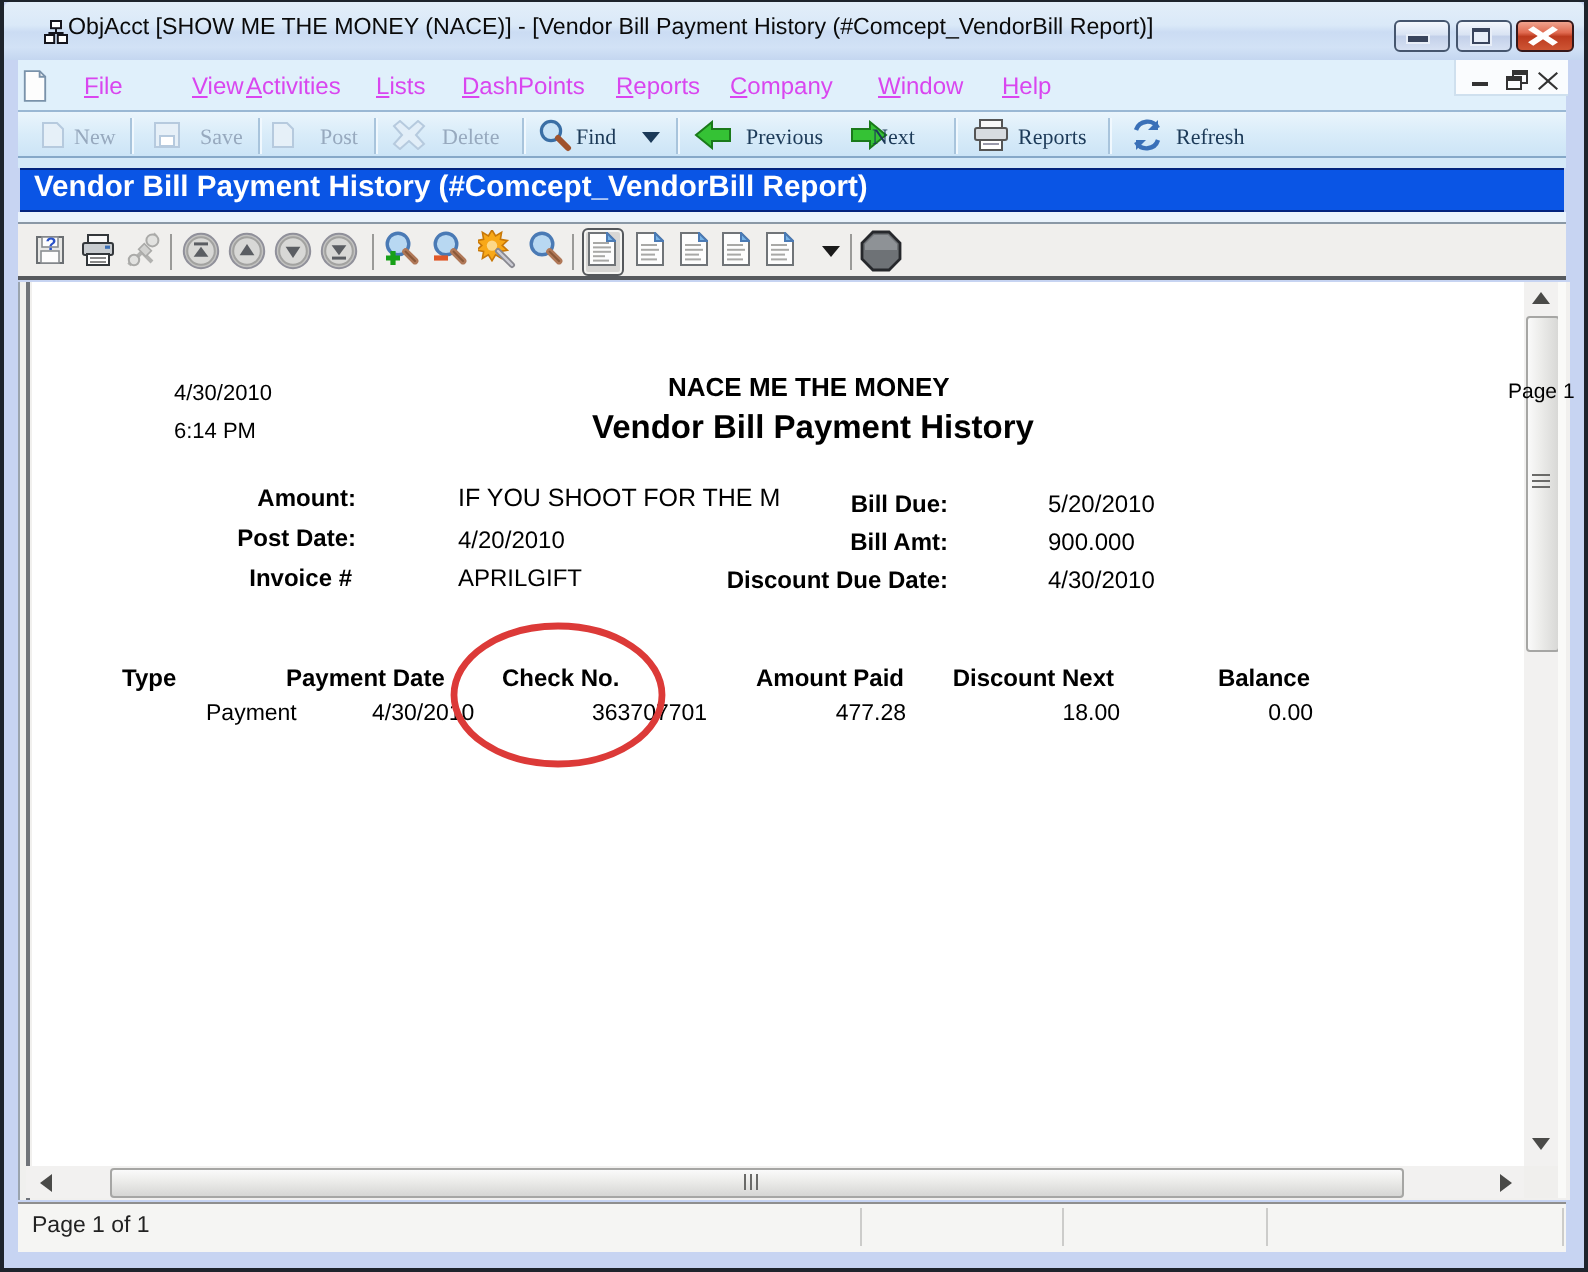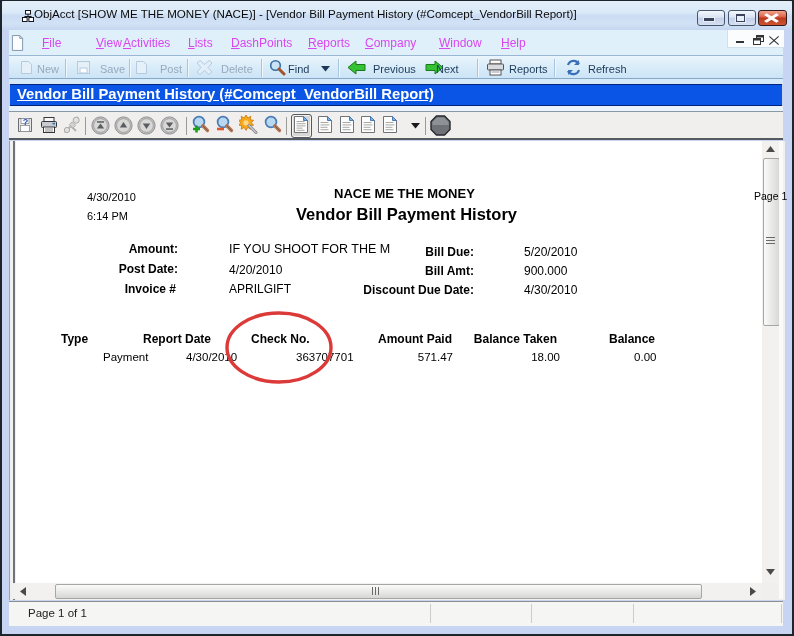--- a/index.html
+++ b/index.html
@@ -20,47 +20,47 @@
   
   #menubar{left:9px;top:30px;width:774px;height:25px;background:#E0F0FB;border-bottom:1px solid #9AB8D4;}
   .menuitem{top:35.5px;font-size:12px;color:#d946ef;}
   .menuitem u{text-decoration:underline;}
   #mdibtns{left:727px;top:30px;width:56px;height:17px;background:#FAFCFE;border-left:1px solid #CFE0EE;border-bottom:1px solid #CFE0EE;}
   
   #toolbar{left:9px;top:56px;width:774px;height:22px;
     background:linear-gradient(180deg,#EAF5FC 0%,#D9ECF9 50%,#CCE4F6 100%);
     border-bottom:1px solid #86A8C8;}
   #toolbar2{left:9px;top:79px;width:774px;height:5px;background:#D5E9F8;}
-  .tbtext{top:62.5px;font-size:11px;color:#97A9BE;}
+  .tbtext{top:62.5px;font-size:11px;color:#97A9BE;font-family:Liberation Serif, serif;}
   .tbtext.en{color:#1C3A58;}
   .tbsep{top:59px;width:1px;height:18px;background:#A8C4DC;border-right:1px solid #F0F8FE;}
   
   #bluebar{left:10px;top:84px;width:772px;height:20px;background:#0A55E5;
     border-top:1px solid #03247E;border-bottom:1px solid #03247E;}
-  #bluebar-text{left:17px;top:85.5px;font-size:14.8px;font-weight:bold;color:#fff;text-decoration:underline;}
+  #bluebar-text{left:17px;top:85.5px;font-size:14.8px;font-weight:bold;color:#fff;}
   #strip{left:9px;top:106px;width:774px;height:5px;background:#EAF3FC;border-bottom:1px solid #8A98A6;}
   
   #ptoolbar{left:9px;top:112px;width:774px;height:26px;background:#F0EFED;border-bottom:2px solid #56595D;}
   .psep{top:117px;width:1px;height:18px;background:#9A9A98;}
   
   #report{left:13px;top:141px;width:770px;height:459px;background:#F1F0EE;
     border-left:2px solid #70747A;}
   #viewport{left:16px;top:141px;width:746px;height:442px;background:#fff;}
   
   #vsb{left:762px;top:141px;width:17px;height:442px;background:#F2F1F0;}
   #vthumb{left:763px;top:158px;width:15px;height:166px;border:1px solid #A6A6A4;border-radius:2px;
     background:linear-gradient(90deg,#FAFAFA,#EDEDEB 40%,#D8D8D6 100%);}
   
   #hsb{left:13px;top:583px;width:749px;height:16px;background:#F2F1F0;}
   #hthumb{left:55px;top:584px;width:645px;height:13px;border:1px solid #A6A6A4;border-radius:2px;
     background:linear-gradient(180deg,#FAFAFA,#EDEDEB 40%,#D6D6D4 100%);}
   #corner{left:762px;top:583px;width:18px;height:16px;background:#F0EFED;}
   
   #statusbar{left:9px;top:601px;width:774px;height:24px;background:#F5F5F3;border-top:1px solid #8E8E8E;}
-  #status-text{left:16px;top:607px;font-size:11.5px;color:#222;margin-left:12px;}
+  #status-text{left:16px;top:607px;font-size:11.5px;color:#222;}
   .ssep{top:604px;width:1px;height:19px;background:#CCCCCA;}
   
   .r{font-size:12px;color:#000;margin-left:43px;}
   .rb{font-size:12px;font-weight:bold;color:#000;}
   .r.row{font-size:11.5px;}
   .right{text-align:right;}
 </style>
 </head>
 <body>
 <div id="frame" class="abs"></div>
@@ -333,27 +333,27 @@
 <div class="r abs" style="left:186px;top:262.6px">4/20/2010</div>
 <div class="r abs" style="left:186px;top:282.3px">APRILGIFT</div>
 <div class="rb abs right" style="right:320px;top:245.4px">Bill Due:</div>
 <div class="rb abs right" style="right:320px;top:264.1px">Bill Amt:</div>
 <div class="rb abs right" style="right:320px;top:282.7px">Discount Due Date:</div>
 <div class="r abs" style="left:481px;top:245.4px">5/20/2010</div>
 <div class="r abs" style="left:481px;top:264.1px">900.000</div>
 <div class="r abs" style="left:481px;top:282.7px">4/30/2010</div>
 
 <div class="rb abs" style="left:61px;top:332px">Type</div>
-<div class="rb abs" style="left:143px;top:332px">Report Date</div>
+<div class="rb abs" style="left:143px;top:332px">Payment Date</div>
 <div class="rb abs" style="left:251px;top:332px">Check No.</div>
 <div class="rb abs right" style="right:342px;top:332px">Amount Paid</div>
-<div class="rb abs right" style="right:237px;top:332px">Balance Taken</div>
+<div class="rb abs right" style="right:237px;top:332px">Discount Next</div>
 <div class="rb abs right" style="right:139px;top:332px">Balance</div>
 <div class="r row abs" style="left:60px;top:350.5px">Payment</div>
 <div class="r row abs" style="left:143px;top:350.5px">4/30/2010</div>
 <div class="r row abs" style="left:253px;top:350.5px">363707701</div>
-<div class="r row abs right" style="right:341px;top:350.5px">571.47</div>
+<div class="r row abs right" style="right:341px;top:350.5px">477.28</div>
 <div class="r row abs right" style="right:234px;top:350.5px">18.00</div>
 <div class="r row abs right" style="right:137.5px;top:350.5px">0.00</div>
 
 <svg class="abs" style="left:224px;top:310px" width="110" height="75" viewBox="0 0 110 75">
   <ellipse cx="55" cy="37.5" rx="52" ry="34.5" fill="none" stroke="#DC3A38" stroke-width="3.4"></ellipse>
 </svg>
 
 </body></html>

